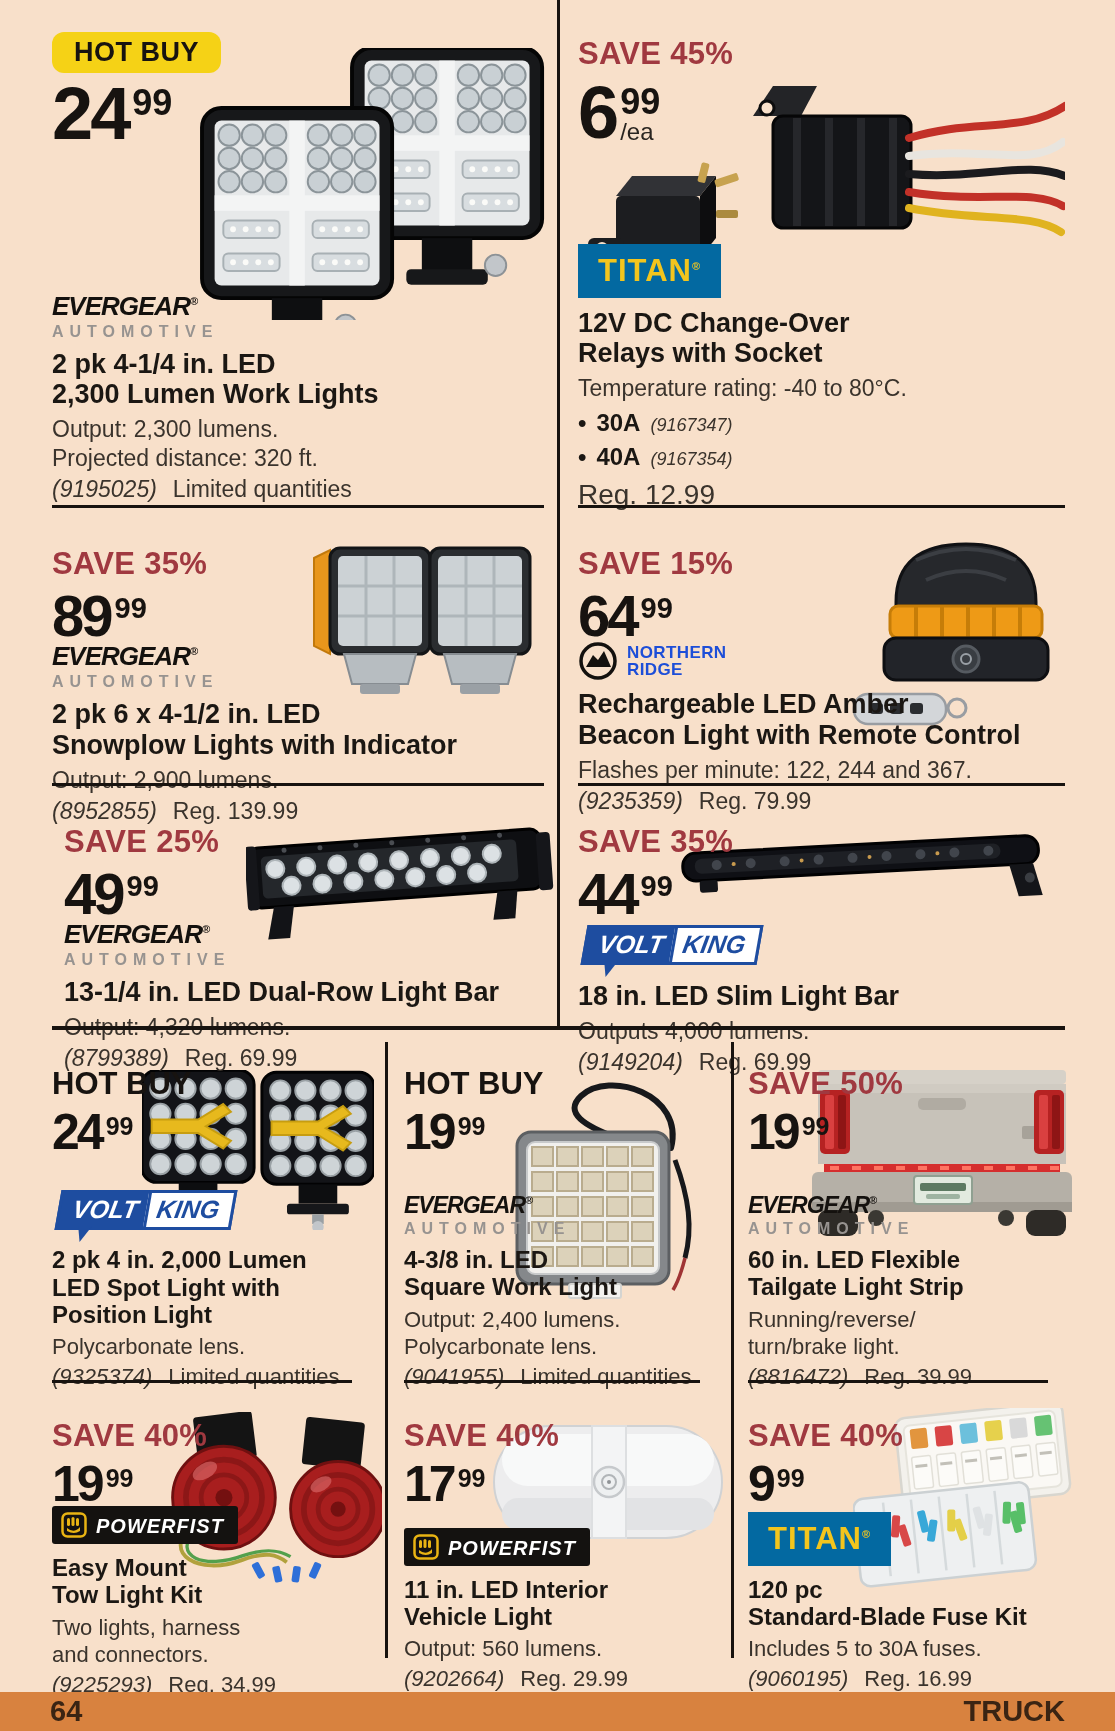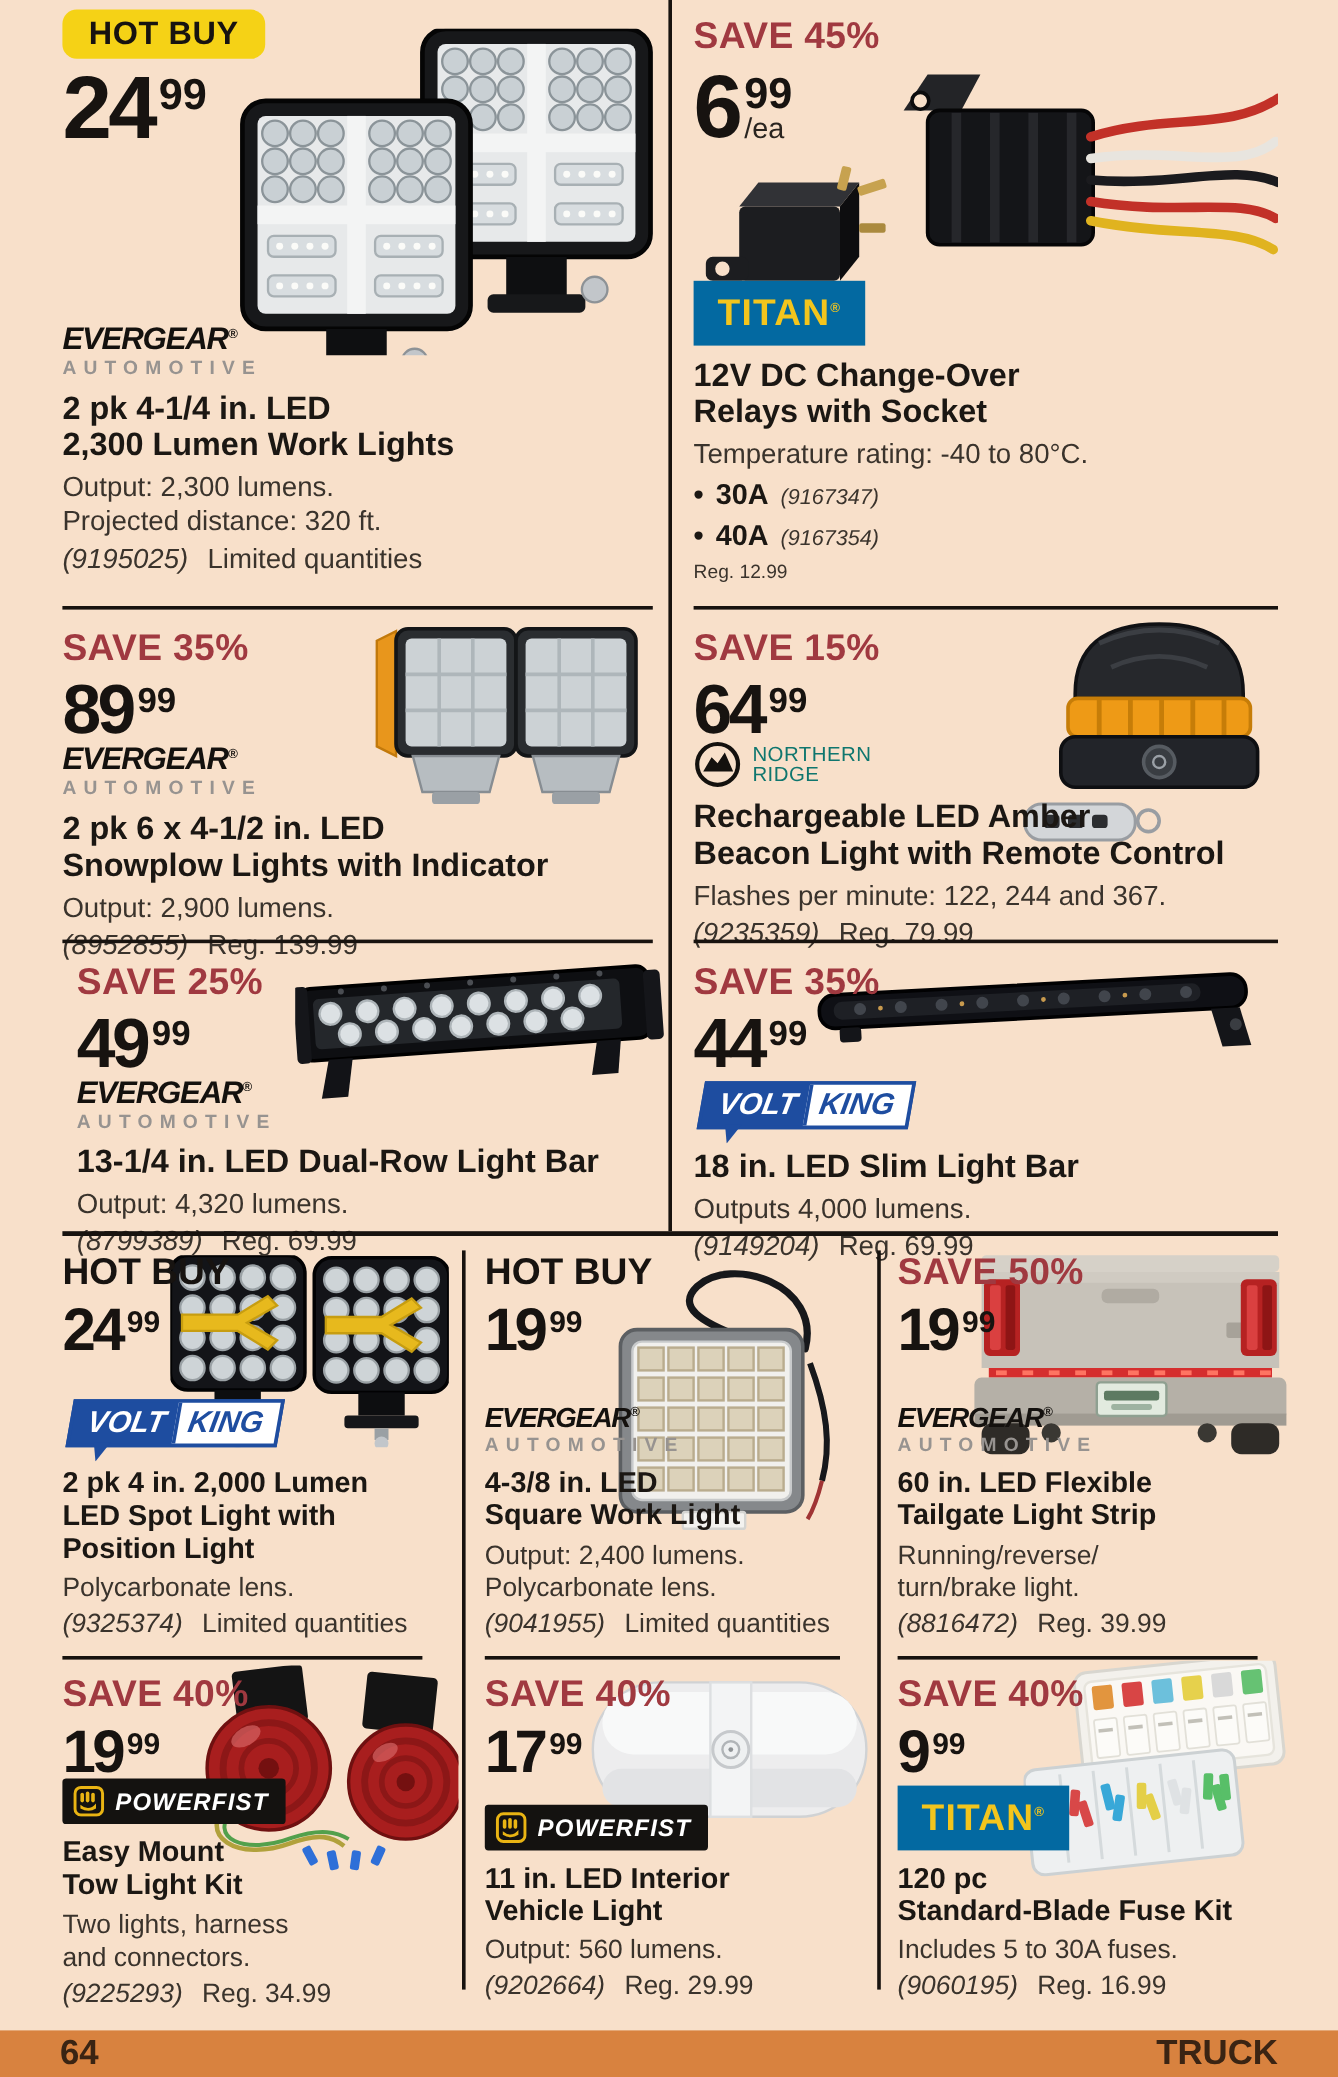--- a/index.html
+++ b/index.html
@@ -1,17 +1,17 @@
 <!DOCTYPE html>
 <html><head>
 <meta charset="utf-8">
 <style>
   html,body{margin:0;padding:0;background:#6b6b6b;}
   .page{position:relative;width:1115px;height:1731px;background:#f8e0ca;font-family:"Liberation Sans",sans-serif;overflow:hidden;margin:0 auto;}
-  .card{position:absolute;display:flex;flex-direction:column;align-items:flex-start;box-sizing:border-box;}
+  .card{position:absolute;display:flex;flex-direction:column;align-items:flex-start;box-sizing:border-box;margin-top:24px;}
   .pimg{position:absolute;z-index:1;}
   .badge-pill,.save,.hotbuy-text,.price,.info{position:relative;z-index:2;}
   .badge-pill{background:#f5d216;color:#171310;font-weight:bold;font-size:27px;padding:5px 22px;border-radius:12px;letter-spacing:.5px;}
   .save{color:#a03940;font-weight:bold;font-size:31px;letter-spacing:.3px;margin-top:4px;}
   .hotbuy-text{color:#171310;font-weight:bold;font-size:31px;margin-top:4px;}
   .price{color:#171310;font-weight:bold;line-height:.88;margin-top:8px;display:flex;align-items:flex-start;}
   .price .d{letter-spacing:-3px;}
   .cstack{display:flex;flex-direction:column;margin-left:4px;padding-top:5px;line-height:.95;}
   .cstack .ea{font-weight:normal;letter-spacing:0;color:#2a2520;margin-top:2px;}
   .p-lg .d{font-size:74px;} .p-lg .c{font-size:36px;} .p-lg .ea{font-size:24px;}
@@ -19,42 +19,42 @@
   .p-sm .d{font-size:50px;} .p-sm .c{font-size:25px;}
   .info{margin-top:auto;}
   .brand{margin-bottom:8px;}
   .eg-name{font-size:26px;font-weight:bold;font-style:italic;color:#14110e;letter-spacing:-1px;}
   .eg-reg{font-size:11px;vertical-align:super;}
   .eg-sub{font-size:16px;font-weight:bold;letter-spacing:6px;color:#979390;margin-top:1px;}
   .sm .eg-name{font-size:23px;}
   .brand-titan{display:inline-block;background:#0369a1;color:#f3c51d;font-weight:bold;font-size:31px;letter-spacing:1px;padding:9px 20px;}
   .treg{font-size:11px;vertical-align:super;}
   .brand-nr{display:flex;align-items:center;gap:9px;}
-  .nr-text{font-size:17px;font-weight:normal;line-height:1.02;color:#0f766e;letter-spacing:.4px;}
+  .nr-text{font-size:17px;font-weight:bold;line-height:1.02;color:#1d4ed8;letter-spacing:.4px;}
   .brand-vk{position:relative;display:inline-flex;transform:skewX(-10deg);border:3px solid #1e4da0;background:#1e4da0;margin:6px 0 14px 6px;}
   .brand-vk::after{content:"";position:absolute;left:20px;bottom:-15px;width:14px;height:16px;background:#1e4da0;clip-path:polygon(0 0,100% 0,30% 100%);}
   .vk-volt{color:#ffffff;font-style:italic;font-weight:bold;font-size:25px;padding:2px 8px 3px 12px;}
   .vk-king{background:#ffffff;color:#1e4da0;font-style:italic;font-weight:bold;font-size:25px;padding:2px 12px 3px 8px;border-left:3px solid #1e4da0;}
   .brand-pf{display:inline-flex;align-items:flex-end;gap:9px;background:#141210;padding:6px 14px 6px 9px;border-radius:3px;}
   .pf-name{color:#ffffff;font-style:italic;font-weight:bold;font-size:20px;letter-spacing:1px;}
   .title{font-weight:bold;color:#1b1713;line-height:1.14;margin:2px 0 5px;}
   .lg .title{font-size:27px;}
   .sm .title{font-size:24px;}
   .tl{display:block;}
   .detail{color:#3a332c;line-height:1.26;margin:0;}
   .lg .detail{font-size:23px;}
   .sm .detail{font-size:22px;}
   .skuline{color:#3a332c;margin:3px 0 0;}
   .lg .skuline{font-size:23px;} .sm .skuline{font-size:22px;}
   .sku{font-style:italic;margin-right:16px;}
   .bline{color:#1b1713;margin:6px 0 0;font-size:24px;}
   .bdot{font-weight:bold;margin-right:10px;}
   .bamp{font-weight:bold;}
   .bsku{font-style:italic;margin-left:10px;color:#3a332c;font-weight:normal;font-size:18px;}
-  .regline{color:#3a332c;font-size:16px;margin:8px 0 0;}
+  .regline{color:#3a332c;font-size:28px;margin:8px 0 0;}
   .hr,.vr{position:absolute;background:#18130f;z-index:3;}
   .footer{position:absolute;left:0;top:1692px;width:1115px;height:39px;background:#d8823f;display:flex;align-items:center;justify-content:space-between;padding:0 50px;box-sizing:border-box;font-weight:bold;font-size:29px;color:#3a2413;z-index:4;}
 </style>
 </head>
 <body>
 
 <div class="page">
 
   <section class="card lg" style="left:52px;top:8px;width:492px;height:497px;padding-bottom:26px;">
     <div class="badge-pill">HOT BUY</div>

